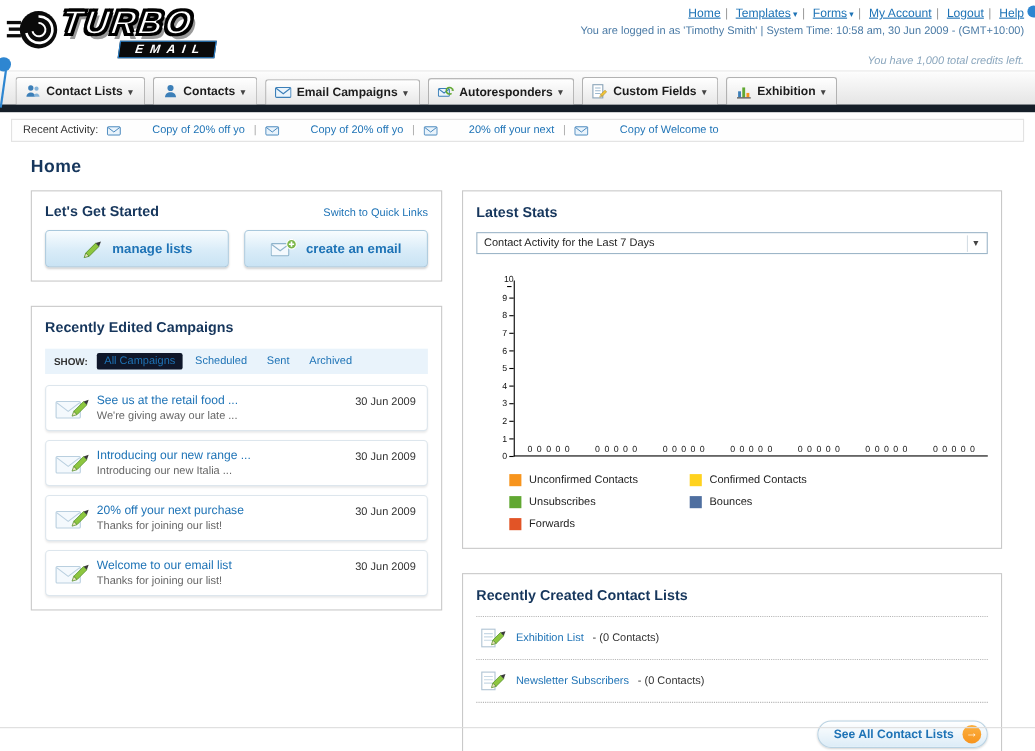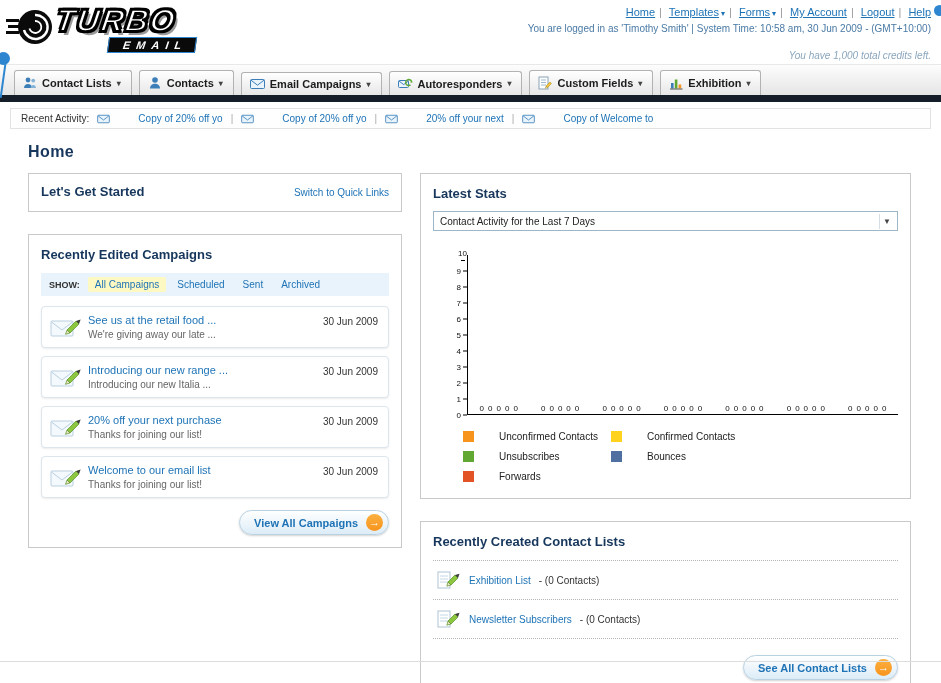--- a/index.html
+++ b/index.html
@@ -81,21 +81,21 @@
     flex:1; display:inline-flex; align-items:center; justify-content:center; gap:8px;
     padding:7px 10px; background:linear-gradient(#f8fcfe,#d9ecf8 55%,#c9e3f4);
     border:1px solid #a9c8dc; border-radius:4px; box-shadow:0 1px 2px rgba(0,0,0,0.18);
     color:#1e73b6; font-weight:bold; font-size:12px; cursor:pointer;
   }
 
   
   .filter-bar { display:flex; align-items:center; gap:4px; background:#e9f3fb; padding:4px 8px; margin-top:10px; font-size:10px;text-align:right; }
   .show-label { font-weight:bold; color:#333; font-size:9px; margin-right:4px; }
   .filter-link { color:#1e73b6; padding:2px 7px; border-radius:2px; }
-  .filter-link.selected { background:#fef9c3; }
+  .filter-link.selected { background:#0f172a; }
   .campaign-list { display:flex; flex-direction:column; gap:8px; margin-top:10px; }
   .campaign-item {
     position:relative; border:1px solid #dde6ed; border-radius:4px; padding:7px 90px 7px 46px;
     min-height:42px; box-shadow:0 1px 2px rgba(0,0,0,0.08); background:#fff;
   }
   .campaign-item .item-icon { position:absolute; left:8px; top:7px; }
   .item-title { display:block; color:#1e73b6; font-size:11px; }
   .item-sub { display:block; color:#666; font-size:10px; margin-top:3px; }
   .item-date { position:absolute; right:10px; top:9px; font-size:10px; color:#333; }
   .btn-row { display:flex; justify-content:flex-end; margin-top:12px; }
@@ -121,21 +121,21 @@
   .chart-main { display:flex; }
   .yaxis { position:relative; width:26px; height:160px; flex:none; }
   .ytick { position:absolute; right:0; transform:translateY(-50%); display:flex; align-items:center; gap:2px; font-size:8px; color:#111; }
   .ymark { width:4px; height:1px; background:#000; display:inline-block; }
   .plot { position:relative; flex:1; height:160px; border-left:1px solid #000; border-bottom:1px solid #000; }
   .groups { position:absolute; left:0; right:0; bottom:1px; display:flex; }
   .group { flex:1; display:flex; justify-content:center; gap:4px; font-size:8px; color:#111; }
   .xlabels { display:flex; margin-left:26px; margin-top:5px; font-size:10px; color:#222; }
   .xlab { flex:1; text-align:center; }
   .legend { display:flex; flex-wrap:wrap; row-gap:9px; margin:16px 0 4px 30px; font-size:10px; color:#222; }
-  .legend-item { display:flex; align-items:center; gap:25px; width:148px; }
+  .legend-item { display:flex; align-items:center; gap:7px; width:164px; }
   .swatch { width:11px; height:11px; flex:none; }
 
   
   .cl-list { margin-top:10px; border-top:1px dotted #b5b5b5; }
   .cl-item { display:flex; align-items:center; gap:8px; padding:9px 4px; border-bottom:1px dotted #b5b5b5; font-size:10px; }
   .cl-item a { color:#1e73b6; }
   .cl-item .cl-detail { color:#333; }
   .cl-btn-row { display:flex; justify-content:flex-end; margin-top:16px; margin-bottom:2px; }
 
   .bottom-line { position:absolute; left:0; right:0; bottom:21px; border-top:1px solid #ddd; }
@@ -276,20 +276,39 @@
   <h1 class="page-title">Home</h1>
 
   <div class="columns">
     <div class="col-left">
 
       <section class="panel">
         <div class="gs-head">
           <span class="panel-title">Let's Get Started</span>
           <a>Switch to Quick Links</a>
         </div>
+        <div class="gs-buttons">
+          <button class="big-btn">
+            <svg width="20" height="18" viewBox="0 0 20 18">
+              <polygon points="4,13 13,4 16,7 7,16" fill="#8dc63f" stroke="#55902a" stroke-width="0.8"></polygon>
+              <polygon points="4,13 7,16 2.5,17.2" fill="#f0e3c0" stroke="#55902a" stroke-width="0.8"></polygon>
+              <polygon points="13,4 16,7 17.8,2.5" fill="#3a3a3a"></polygon>
+            </svg>
+            <span>manage lists</span>
+          </button>
+          <button class="big-btn">
+            <svg width="24" height="18" viewBox="0 0 24 18">
+              <rect x="0.5" y="4.5" width="16" height="11" rx="1" fill="#f4f9fd" stroke="#8fb4cc"></rect>
+              <path d="M1 5.3l7.7 5.7L16.4 5.3" fill="none" stroke="#8fb4cc"></path>
+              <circle cx="19" cy="5" r="4.4" fill="#7ab648" stroke="#fff" stroke-width="1"></circle>
+              <path d="M19 2.6v4.8M16.6 5h4.8" stroke="#fff" stroke-width="1.5"></path>
+            </svg>
+            <span>create an email</span>
+          </button>
+        </div>
       </section>
 
       <section class="panel">
         <span class="panel-title">Recently Edited Campaigns</span>
         <div class="filter-bar">
           <span class="show-label">SHOW:</span>
           <a class="filter-link selected">All Campaigns</a>
           <a class="filter-link">Scheduled</a>
           <a class="filter-link">Sent</a>
           <a class="filter-link">Archived</a>
@@ -341,26 +360,20 @@
               <path d="M1.5 8l10.5 8L22.5 8" fill="none" stroke="#b9cfdf"></path>
               <polygon points="17,16 26,7 29,10 20,19" fill="#8dc63f" stroke="#55902a" stroke-width="0.7"></polygon>
               <polygon points="17,16 20,19 15.5,20.3" fill="#f0e3c0" stroke="#55902a" stroke-width="0.7"></polygon>
               <polygon points="26,7 29,10 30.6,5.5" fill="#3a3a3a"></polygon>
             </svg>
             <a class="item-title">Welcome to our email list</a>
             <span class="item-sub">Thanks for joining our list!</span>
             <span class="item-date">30 Jun 2009</span>
           </div>
 
-        </div>
-        <div class="btn-row">
-          <button class="pill-btn">
-            <span>View All Campaigns</span>
-            <span class="arrow-circle">→</span>
-          </button>
         </div>
       </section>
 
     </div>
 
     <div class="col-right">
 
       <section class="panel">
         <span class="panel-title">Latest Stats</span>
         <div class="select">

